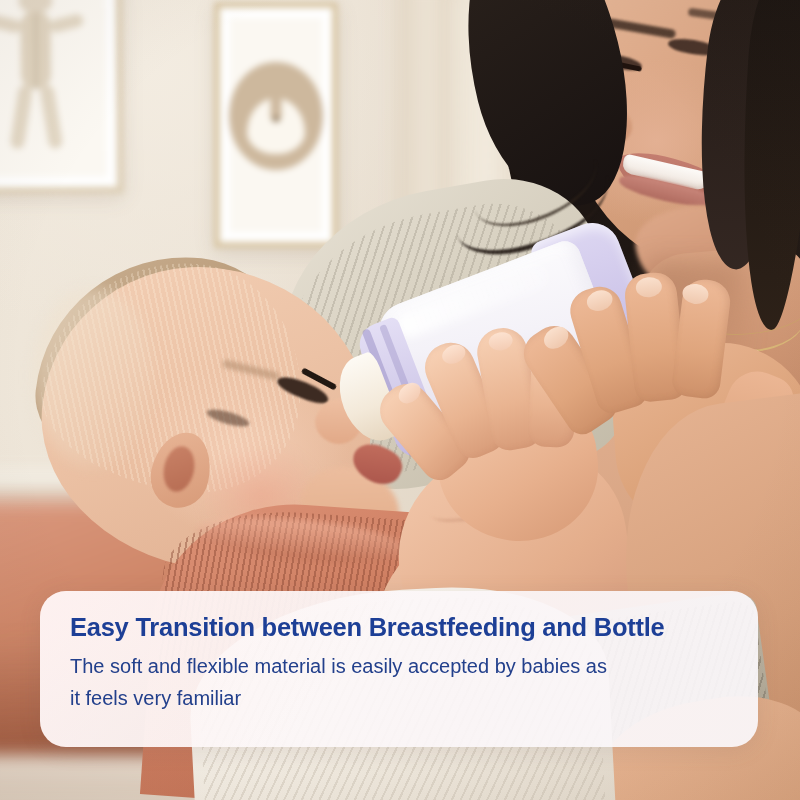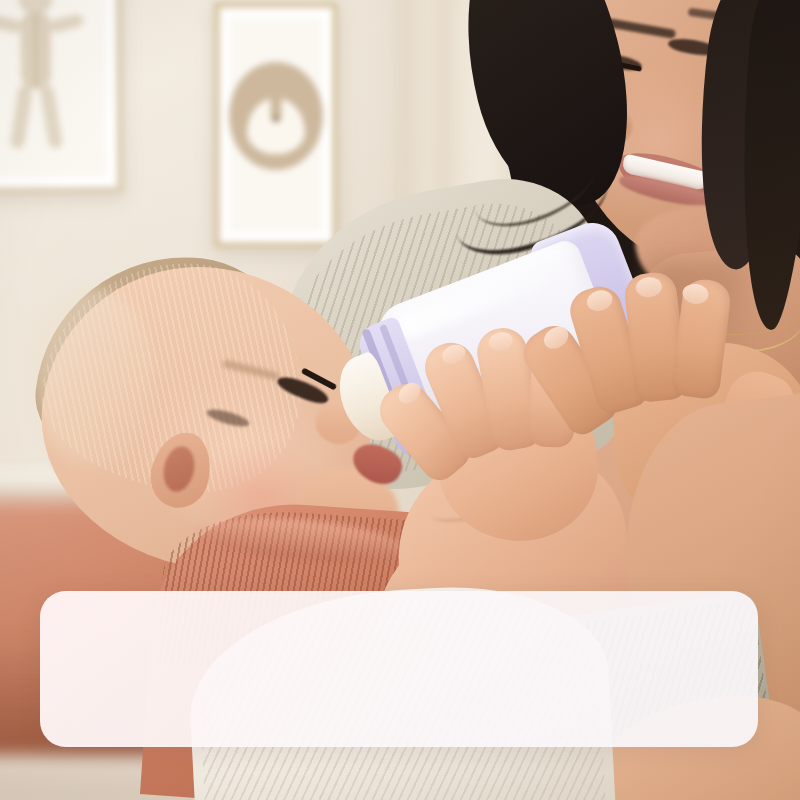--- a/index.html
+++ b/index.html
@@ -752,15 +752,20 @@
   <div class="sweater-lower"></div>
   <div class="sweater-lower-rib"></div>
   <div class="m-hand-low"></div>
 
   <div class="b-bib"></div>
   <div class="b-bib-tex"></div>
 
   <div class="vignette"></div>
 
   <div class="caption-card">
+    <div class="cap-title">Easy Transition between Breastfeeding and Bottle</div>
+    <div class="cap-body">
+      <span>The soft and flexible material is easily accepted by babies as</span><br>
+      <span>it feels very familiar</span>
+    </div>
   </div>
 
 </div>
 
 </body></html>

